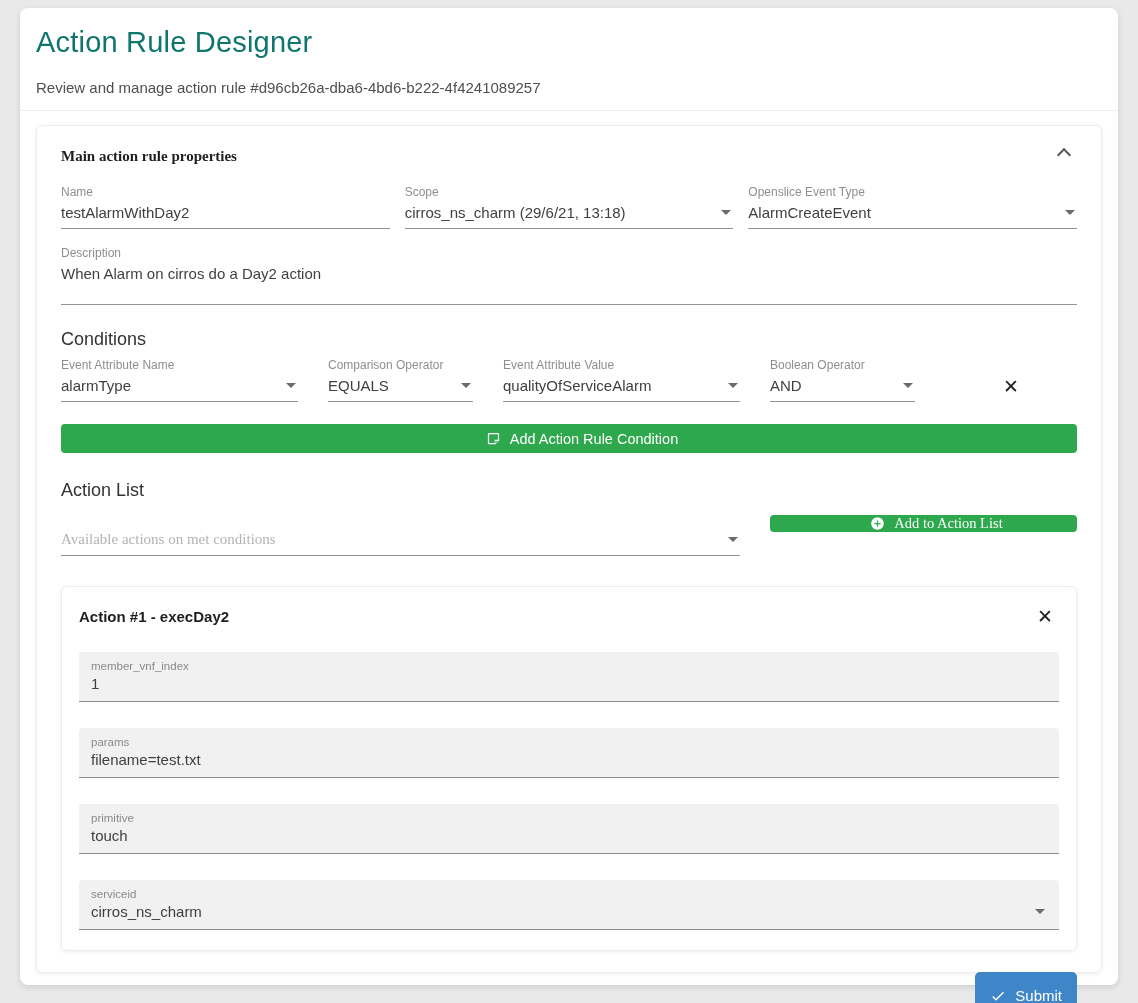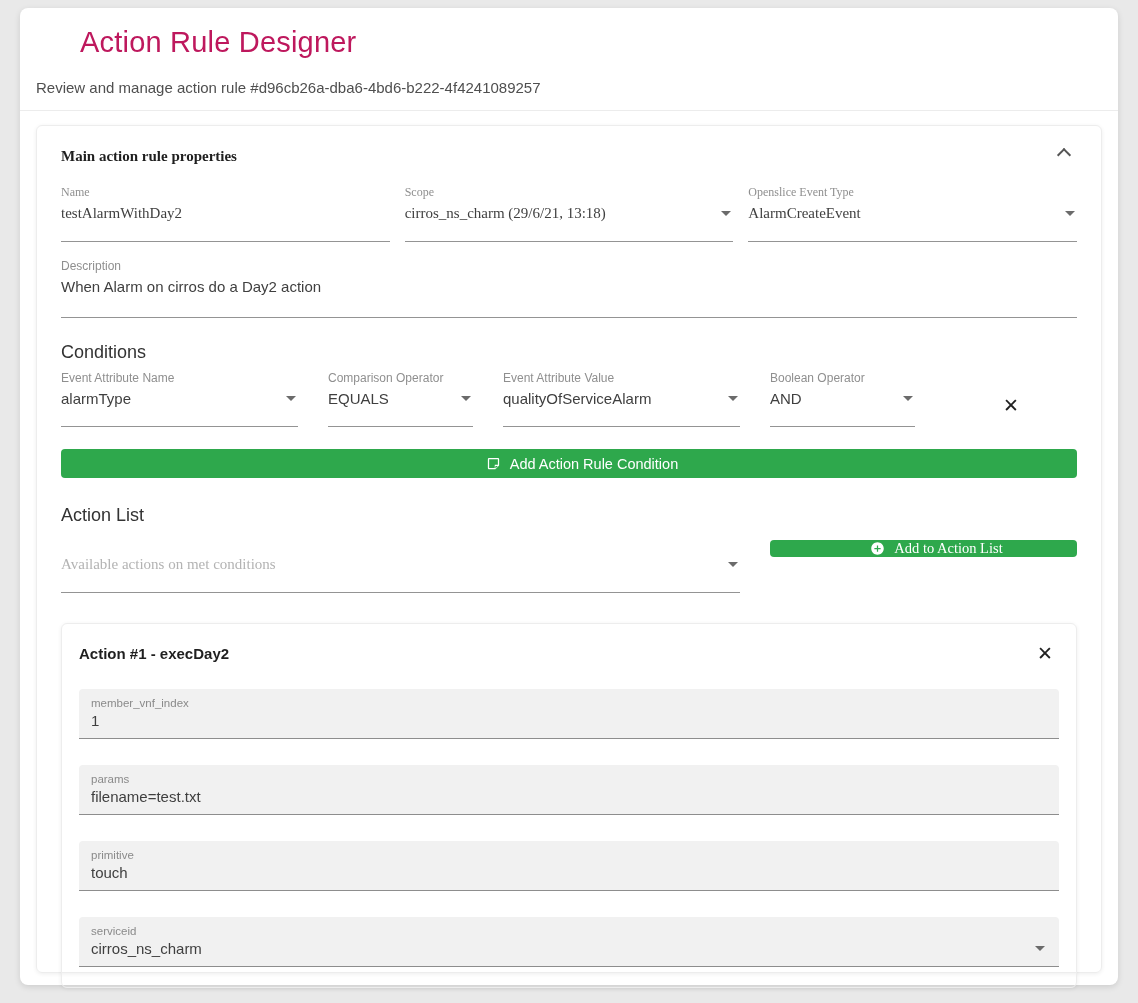--- a/index.html
+++ b/index.html
@@ -12,47 +12,47 @@
   }
   .outer-card {
     position: absolute;
     left: 20px; top: 8px;
     width: 1098px; height: 977px;
     background: #fff;
     border-radius: 8px;
     box-shadow: 0 2px 6px rgba(0,0,0,0.12);
   }
   .page-header { padding: 18px 16px 14px 16px; border-bottom: 1px solid #ececec; }
-  .page-title { font-size: 29px; font-weight: 300; color: #be185d; letter-spacing: .2px; margin-left: 44px; }
+  .page-title { font-size: 29px; font-weight: 300; color: #0f766e; letter-spacing: .2px; }
   .page-subtitle { margin-top: 20px; font-size: 15px; color: #4f4f4f; }
 
   .inner-card {
     margin: 14px 16px 0 16px;
     border: 1px solid #ededed;
     border-radius: 6px;
     box-shadow: 0 1px 4px rgba(0,0,0,0.07);
     padding: 22px 24px 0 24px;
     height: 848px;
     position: relative;
   }
   .card-head { display: flex; align-items: flex-start; justify-content: space-between; font-family: Liberation Serif, serif; }
   .card-head h2 { font-size: 15px; font-weight: 700; color: #1f1f1f; }
   .chev-up {
     width: 10px; height: 10px; margin-right: 8px; margin-top: 2px;
     border-left: 2px solid #555; border-top: 2px solid #555;
     transform: rotate(45deg);
     cursor: pointer;
   }
 
-  .grid3 { display: grid; grid-template-columns: 1fr 1fr 1fr; column-gap: 15px; margin-top: 20px; font-family: Liberation Serif, serif; }
+  .grid3 { display: grid; grid-template-columns: 1fr 1fr 1fr; column-gap: 15px; margin-top: 20px; }
 
   .ufield { position: relative; }
   .ulabel { font-size: 12px; color: #8f8f8f; margin-bottom: 5px; }
   .uvalrow { display: flex; align-items: center; justify-content: space-between;
-             border-bottom: 1px solid #949494; padding-bottom: 19px; }
+             border-bottom: 1px solid #949494; padding-bottom: 7px; }
   .uval { font-size: 15px; color: #3f3f3f; white-space: nowrap; }
   .uval.placeholder { color: #b3b3b3; }
   .caret {
     width: 0; height: 0; flex: 0 0 auto; margin-left: 8px; margin-right: 2px;
     border-left: 5px solid transparent; border-right: 5px solid transparent;
     border-top: 5px solid #6b6b6b;
   }
   .desc-field { margin-top: 17px; }
   .desc-field .uvalrow { padding-bottom: 22px; }
 

